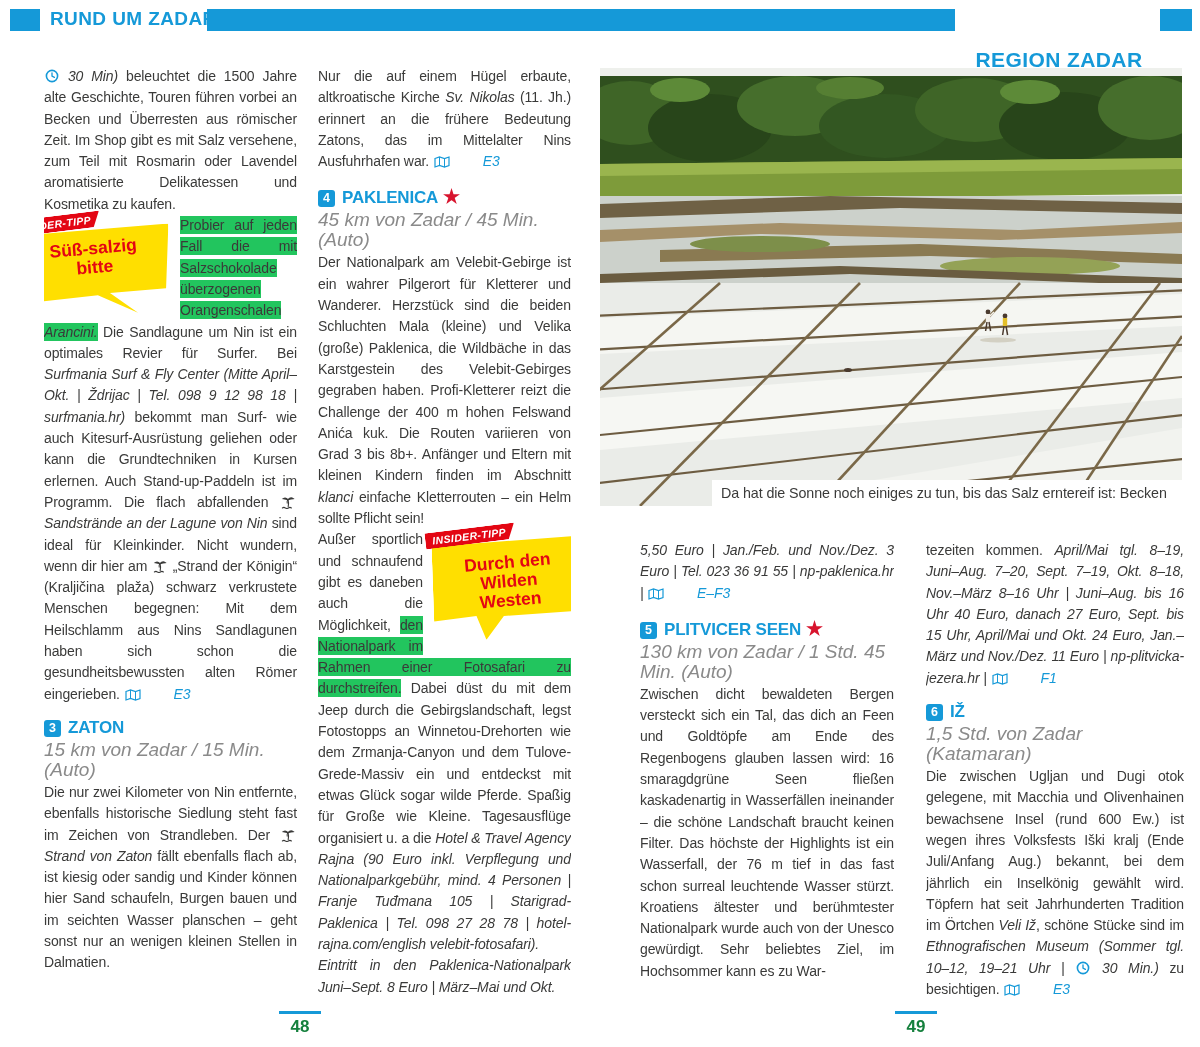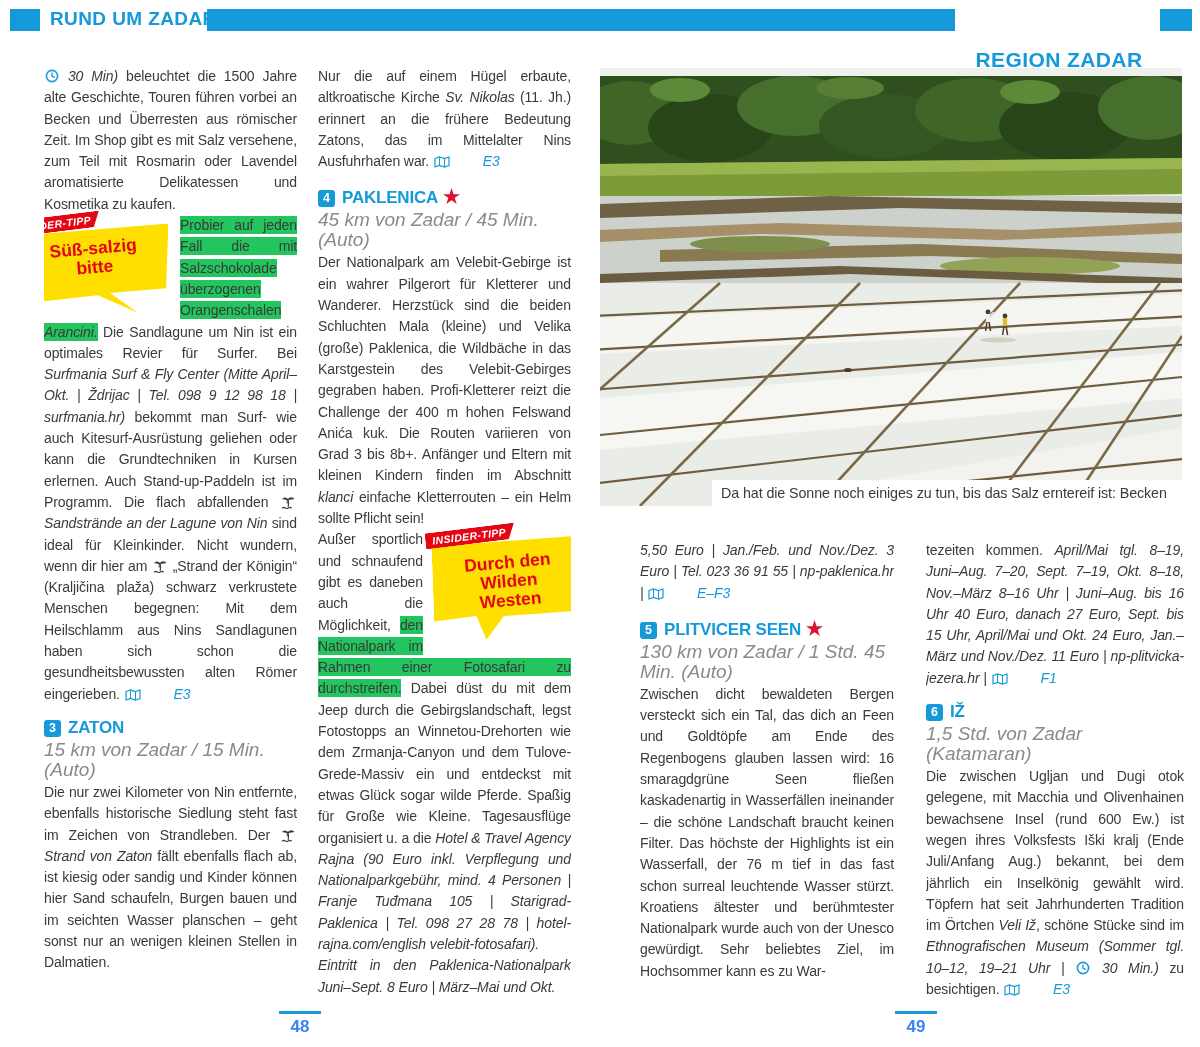--- a/index.html
+++ b/index.html
@@ -54,21 +54,21 @@
   .photo{position:absolute;left:600px;top:68px;width:582px;height:438px;margin:0;overflow:hidden;}
   .photo svg{display:block;width:100%;height:100%;}
   .caption{position:absolute;left:112px;right:0;bottom:0;height:26px;background:#ffffff;
            font-size:14.3px;color:#3a3a39;line-height:27px;padding-left:9px;letter-spacing:-.1px;}
 
   
   .pg{position:absolute;width:46px;text-align:center;}
   .pg-left{left:277px;top:1011px;}
   .pg-right{left:893px;top:1011px;}
   .pg-line{height:3px;background:#1599d8;margin:0 2px;}
-  .pg-num{font-size:17px;font-weight:700;color:#3b82f6;margin-top:3px;}
+  .pg-num{font-size:17px;font-weight:700;color:#15803d;margin-top:3px;}
 </style>
 </head>
 <body>
 
 <div class="hdr-sq left"></div>
 <div class="hdr-title left">RUND UM ZADAR</div>
 <div class="hdr-bar"></div>
 <div class="hdr-title right">REGION ZADAR</div>
 <div class="hdr-sq right"></div>
 

